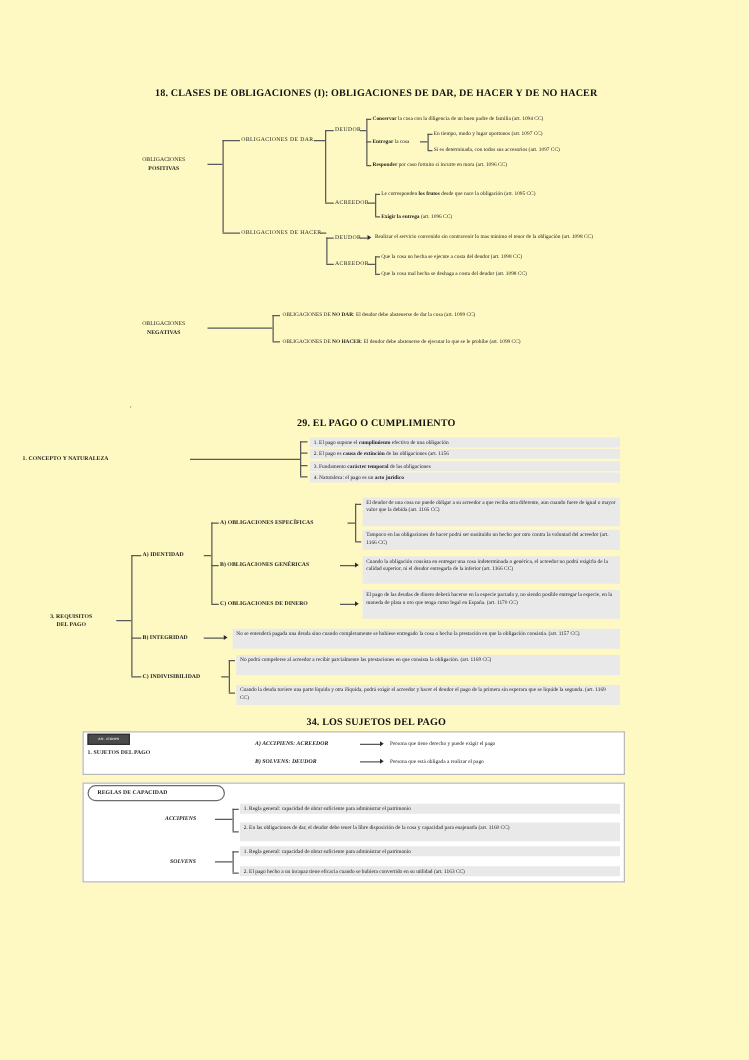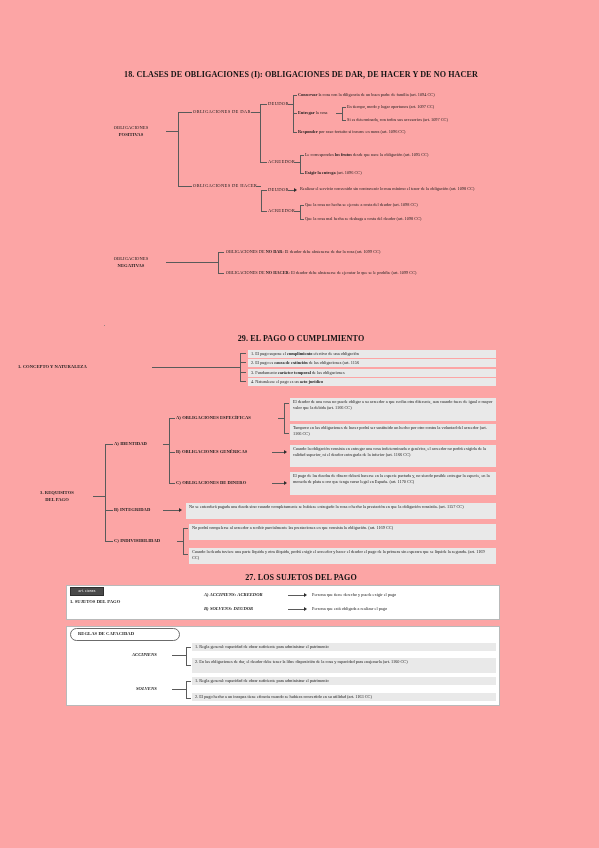--- a/index.html
+++ b/index.html
@@ -1,20 +1,20 @@
 <!DOCTYPE html>
 <html lang="es"><head>
 <meta charset="utf-8">
 <style>
   html,body{margin:0;padding:0;background:#ffffff;}
   body{
     width:599px;height:848px;position:relative;overflow:hidden;
     font-family:"Liberation Serif", serif;color:#1c1c1c;
   }
-  .page{position:absolute;inset:0;background:#fca5a5;}
+  .page{position:absolute;inset:0;background:#fef9c3;}
 
   
   .h-title{
     font-weight:bold;font-size:8.1px;letter-spacing:.1px;
     text-align:center;color:#141414;
   }
   .node{font-size:4.6px;font-weight:bold;letter-spacing:.05px;}
   .node-cap{font-size:4.6px;letter-spacing:.3px;}
   .leaf{font-size:4.3px;line-height:1.35;}
   .leaf b{font-weight:bold;}
@@ -212,21 +212,21 @@
   <div class="hline" style="left:177px;top:541px;width:6px;"></div>
   <div class="vline" style="left:183px;top:528px;height:26px;"></div>
   <div class="hline" style="left:183px;top:528px;width:5px;"></div>
   <div class="hline" style="left:183px;top:554px;width:5px;"></div>
 
   <div class="stripe" style="left:189px;top:524px;width:307px;height:16px;"></div>
   <div class="txt leaf" style="left:192px;top:525px;width:300px;">No podrá compelerse al acreedor a recibir parcialmente las prestaciones en que consista la obligación. (art. 1169 CC)</div>
   <div class="stripe" style="left:189px;top:548px;width:307px;height:16px;"></div>
   <div class="txt leaf" style="left:192px;top:549px;width:300px;">Cuando la deuda tuviere una parte líquida y otra ilíquida, podrá exigir el acreedor y hacer el deudor el pago de la primera sin esperara que se liquide la segunda. (art. 1169 CC)</div>
 
-  <div class="txt h-title" style="left:96px;top:573px;width:410px;">27. LOS SUJETOS DEL PAGO</div>
+  <div class="txt h-title" style="left:96px;top:573px;width:410px;">34. LOS SUJETOS DEL PAGO</div>
 
   <div class="outerbox" style="left:66px;top:585px;width:432px;height:33px;"></div>
   <div class="tagbox" style="left:70px;top:587px;width:32px;height:7px;">
     <span>art. ciones</span>
   </div>
   <div class="txt node" style="left:70px;top:599px;">1. SUJETOS DEL PAGO</div>
 
   <div class="txt node ital" style="left:204px;top:592px;">A) ACCIPIENS: ACREEDOR</div>
   <div class="hline" style="left:288px;top:595px;width:16px;"></div>
   <div class="arrow" style="left:304px;top:593px;"></div>

